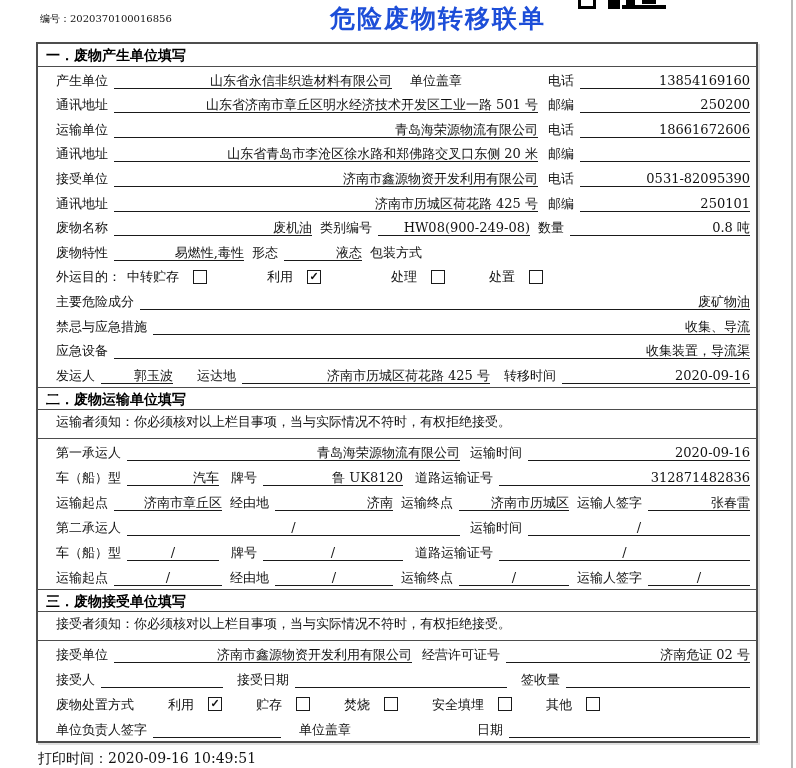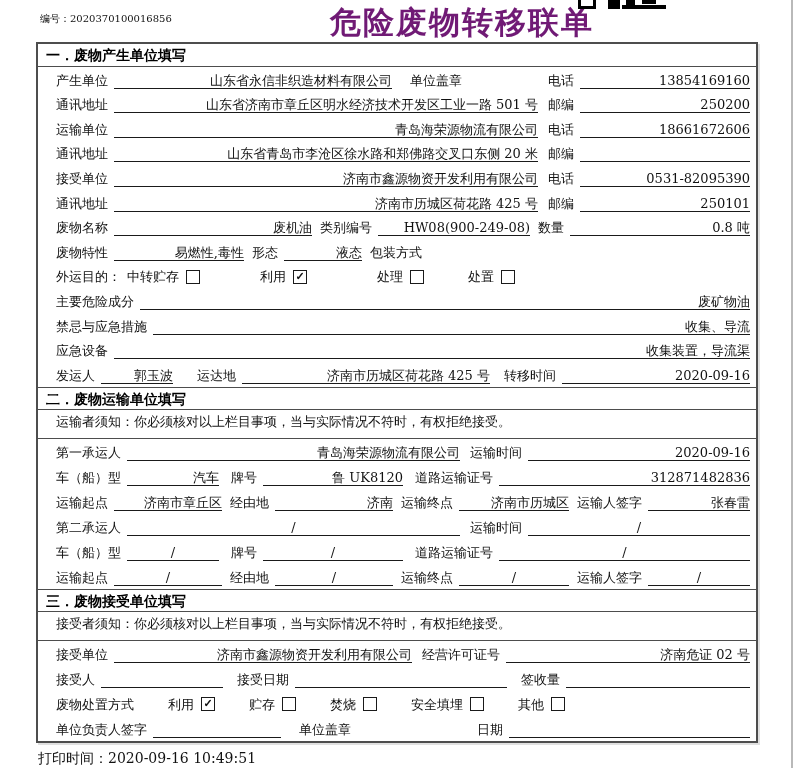--- a/index.html
+++ b/index.html
@@ -1,21 +1,21 @@
 <!DOCTYPE html>
 <html><head>
 <meta charset="utf-8">
 <style>
   html,body{margin:0;padding:0;background:#fff;}
   body{width:796px;height:768px;position:relative;overflow:hidden;
        font-family:"DejaVu Serif","Liberation Serif",serif;color:#111;}
 
   .doc-number{position:absolute;top:12px;left:40px;font-size:10px;white-space:nowrap;}
-  .doc-title{position:absolute;top:2px;left:330px;font-size:31px;font-weight:bold;
-             font-family:"Liberation Sans","DejaVu Sans",sans-serif;letter-spacing:2px;color:#701a75;}
+  .doc-title{position:absolute;top:2px;left:330px;font-size:25px;font-weight:bold;
+             font-family:"Liberation Sans","DejaVu Sans",sans-serif;letter-spacing:2px;color:#1d4ed8;}
 
   .qr{position:absolute;left:578px;top:0;width:90px;height:10px;}
   .qr-sq{position:absolute;left:0;top:0;width:18px;height:9px;border:3px solid #000;border-top:none;box-sizing:border-box;}
   .qr-b{position:absolute;background:#000;}
 
   .edge-line{position:absolute;right:3px;top:0;width:2px;height:768px;background:#b9b9b9;}
 
   .form{position:absolute;top:42px;left:36px;width:722px;border:2px solid #4d4d4d;
         box-sizing:border-box;background:#fff;box-shadow:2px 2px 0 rgba(0,0,0,0.12);}
 
@@ -31,21 +31,21 @@
 
   .lbl{white-space:nowrap;margin-right:6px;line-height:17px;}
   .u{border-bottom:1px solid #1a1a1a;white-space:nowrap;overflow:hidden;height:17px;line-height:17px;
      padding-left:6px;box-sizing:border-box;text-align:right;}
   .grow{flex:1 1 auto;}
   .ctr{text-align:center;padding-left:0;}
   .ml8{margin-left:8px;}.ml10{margin-left:10px;}.ml12{margin-left:12px;}.ml14{margin-left:14px;}
   .ml18{margin-left:18px;}.ml24{margin-left:24px;}.ml28{margin-left:28px;}.ml34{margin-left:34px;}
   .ml60{margin-left:60px;}.ml70{margin-left:70px;}.ml95{margin-left:44px;}.ml120{margin-left:120px;}
 
-  .opt{display:flex;align-items:center;white-space:nowrap;line-height:17px;}
+  .opt{display:flex;align-items:center;white-space:nowrap;line-height:17px;gap:7px;}
   .cb{display:inline-block;width:12px;height:12px;border:1px solid #1a1a1a;margin-left:7px;
       font-size:11px;line-height:12px;text-align:center;font-weight:bold;box-sizing:content-box;}
   .cb[data-checked="true"]::before{content:"✓";}
 
   .footer{position:absolute;top:750px;left:38px;font-size:14px;white-space:nowrap;}
 </style>
 </head>
 <body>
 
 <div class="doc-number"><span>编号：</span><span>2020370100016856</span></div>

